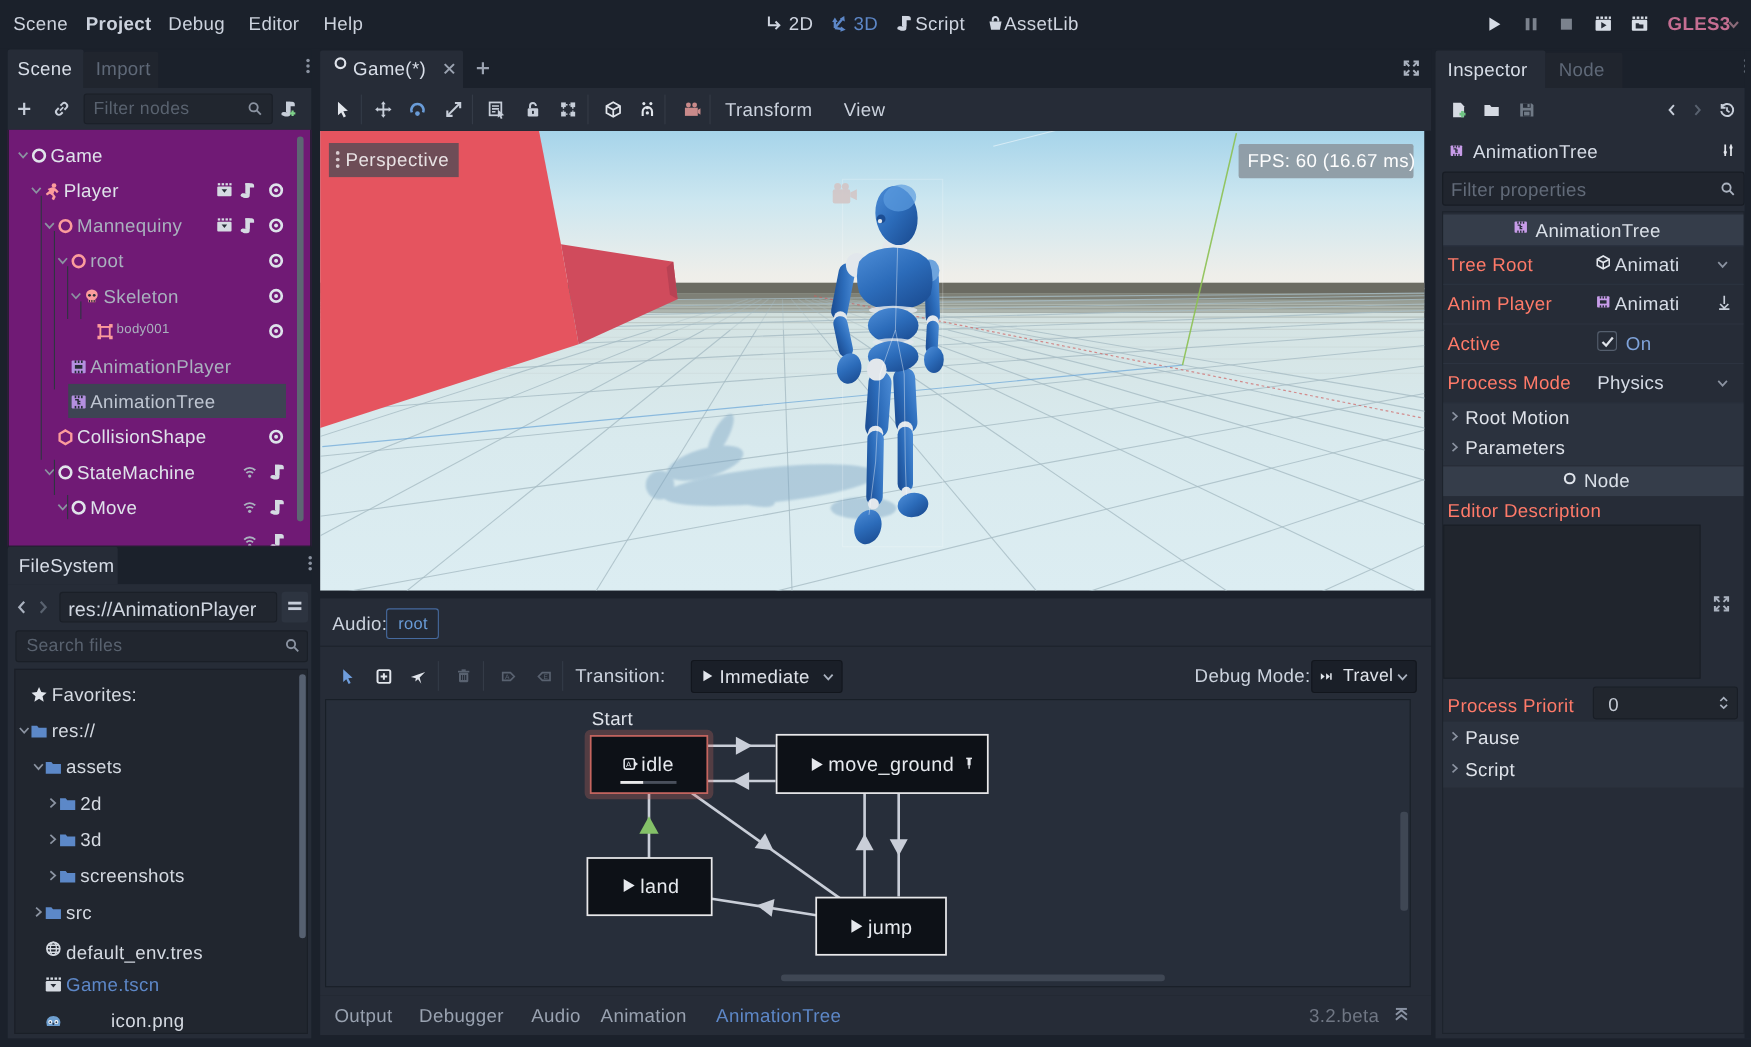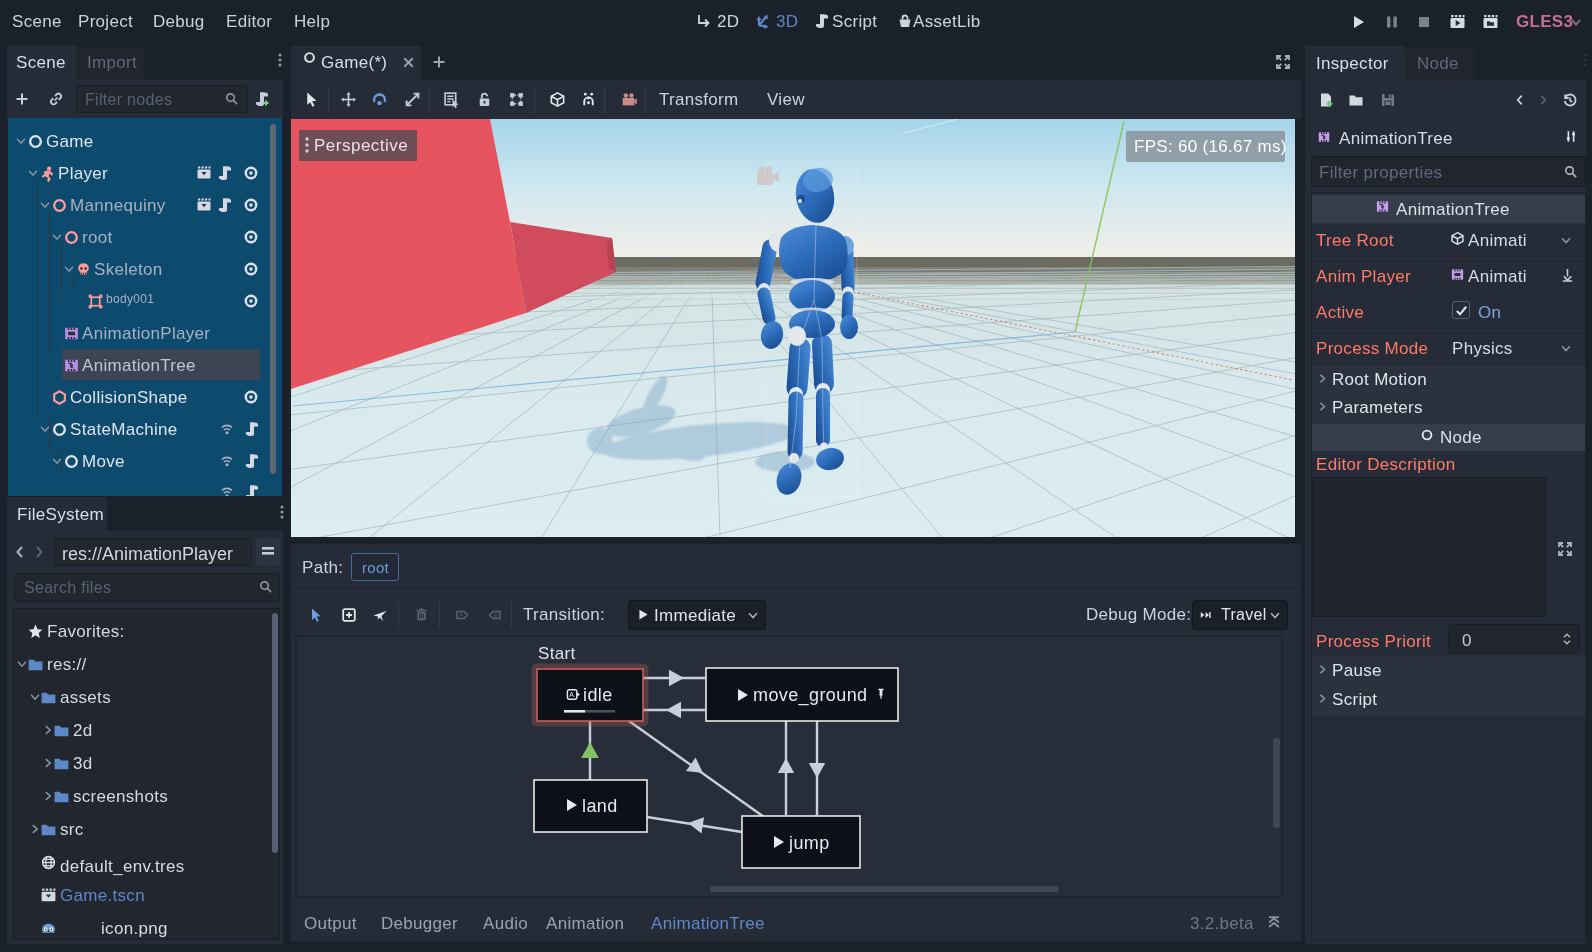--- a/index.html
+++ b/index.html
@@ -4,21 +4,21 @@
 html,body{width:1592px;height:952px;overflow:hidden;background:#1b212b;}
 body{font-family:"Liberation Sans",sans-serif;color:#ccd3df;font-size:16px;letter-spacing:.3px;}
 .abs{position:absolute;}
 #app{position:absolute;left:0;top:0;width:1592px;height:952px;background:#1b212b;}
 svg{position:absolute;overflow:visible;}
 </style></head>
 <body>
 <div id="app">
 <div class="abs" style="left:0px;top:0px;width:1592px;height:44px;background:#1b212b;"></div>
     <div class="abs" style="left:12px;top:13px;font-size:17px;color:#ccd2dd;font-weight:400;white-space:nowrap;line-height:1;">Scene</div>
-    <div class="abs" style="left:78px;top:13px;font-size:17px;color:#ccd2dd;font-weight:400;white-space:nowrap;line-height:1;text-align:right;">Project</div>
+    <div class="abs" style="left:78px;top:13px;font-size:17px;color:#ccd2dd;font-weight:700;white-space:nowrap;line-height:1;text-align:right;">Project</div>
     <div class="abs" style="left:153px;top:13px;font-size:17px;color:#ccd2dd;font-weight:400;white-space:nowrap;line-height:1;">Debug</div>
     <div class="abs" style="left:226px;top:13px;font-size:17px;color:#ccd2dd;font-weight:400;white-space:nowrap;line-height:1;">Editor</div>
     <div class="abs" style="left:294px;top:13px;font-size:17px;color:#ccd2dd;font-weight:400;white-space:nowrap;line-height:1;">Help</div>
     <svg class="abs" style="left:696px;top:13px" width="17" height="17" viewBox="0 0 17 17">
       <path d="M3 2 V10 H12 M9 6.5 L12.5 10 L9 13.5" stroke="#cfd5e0" stroke-width="1.8" fill="none"></path>
     </svg>
     <div class="abs" style="left:717px;top:13px;font-size:17px;color:#cfd5e0;font-weight:400;white-space:nowrap;line-height:1;">2D</div>
     <svg class="abs" style="left:754px;top:13px" width="17" height="17" viewBox="0 0 17 17">
       <path d="M5 12.5 L11.5 4.5" stroke="#5d87c7" stroke-width="2.2"></path>
       <path d="M13.5 1.5 L14 6.5 L9.5 4 Z" fill="#5d87c7"></path>
@@ -93,21 +93,21 @@
     <svg class="abs" style="left:224px;top:91px" width="15" height="15" viewBox="0 0 16 16">
       <circle cx="7" cy="7" r="4" stroke="#8b93a1" stroke-width="1.8" fill="none"></circle>
       <path d="M10 10 L14 14" stroke="#8b93a1" stroke-width="1.8"></path>
     </svg>
     <svg class="abs" style="left:254px;top:91px" width="16" height="16" viewBox="0 0 16 16">
       <path d="M6 1.5 h5.5 a2.5 2.5 0 0 1 2.5 2.5 v1.5 h-4 v7 a2.5 2.5 0 0 1 -2.5 2.5 h-2 a2.5 2.5 0 0 1 -2.5 -2.5 v-1.5 h4 V4 a2.5 2.5 0 0 1 -1 -2.5 Z" fill="#c7ced9"></path>
       <rect x="6" y="1.5" width="4" height="9.5" fill="#c7ced9"></rect>
       <rect x="1.8" y="11" width="4.6" height="3" rx="1.4" fill="#c7ced9"></rect>
       <path d="M12 9.5 v5 M9.5 12 h5" stroke="#7fd18a" stroke-width="2"></path>
     </svg>
-    <div class="abs" style="left:7px;top:118px;width:276px;height:379px;background:#0c4a6e;overflow:hidden;border:1px solid #1a1f27;border-top:none;">
+    <div class="abs" style="left:7px;top:118px;width:276px;height:379px;background:#701a75;overflow:hidden;border:1px solid #1a1f27;border-top:none;">
       <div id="scenetree" style="position:absolute;left:0;top:0;width:276px;height:379px;">
         <svg style="position:absolute;left:6px;top:16px" width="14" height="14" viewBox="0 0 16 16">
           <path d="M3.5 5.5 L8 10.5 L12.5 5.5" stroke="#8b93a1" stroke-width="1.8" fill="none"></path>
         </svg>
         <svg style="position:absolute;left:19px;top:15px" width="17" height="17" viewBox="0 0 16 16">
           <circle cx="8" cy="8" r="5" stroke="#e0e4ea" stroke-width="2.2" fill="none"></circle>
         </svg>
         <div style="position:absolute;left:38px;top:15px;font-size:17px;color:#dfe3ea;white-space:nowrap;line-height:1;">Game</div>
         <svg style="position:absolute;left:18px;top:48px" width="14" height="14" viewBox="0 0 16 16">
           <path d="M3.5 5.5 L8 10.5 L12.5 5.5" stroke="#8b93a1" stroke-width="1.8" fill="none"></path>
@@ -612,21 +612,21 @@
           <circle cx="307" cy="139" r="1.7"></circle>
           <circle cx="307" cy="145" r="1.7"></circle>
           <circle cx="307" cy="151" r="1.7"></circle>
         </g>
         <text x="314" y="151" font-size="17" fill="#e8e2e4" font-family="Liberation Sans" letter-spacing="0.5">Perspective</text>
         <rect x="1126" y="131" width="159" height="31" rx="2" fill="#8d99a2" opacity="0.92"></rect>
         <text x="1134" y="152" font-size="17" fill="#fdfdfd" font-family="Liberation Sans">FPS: 60 (16.67 ms)</text>
       </g>
     </svg>
 <div class="abs" style="left:291px;top:544px;width:1010px;height:361px;background:#262c37;"></div>
-    <div class="abs" style="left:302px;top:559px;font-size:17px;color:#ccd3de;font-weight:400;white-space:nowrap;line-height:1;">Path:</div>
+    <div class="abs" style="left:302px;top:559px;font-size:17px;color:#ccd3de;font-weight:400;white-space:nowrap;line-height:1;">Audio:</div>
     <div class="abs" style="left:351px;top:553px;width:48px;height:28px;border:1px solid #466a9e;border-radius:3px;background:#232934;"></div>
     <div class="abs" style="left:362px;top:560px;font-size:15px;color:#699cd8;font-weight:400;white-space:nowrap;line-height:1;">root</div>
     <div class="abs" style="left:291px;top:587px;width:1010px;height:1px;background:#1d232c;"></div>
     <svg class="abs" style="left:308px;top:607px" width="16" height="16" viewBox="0 0 16 16">
       <path d="M4 1.5 L12.5 9.2 L8.6 9.6 L10.8 13.8 L8.9 14.8 L6.8 10.6 L4 13 Z" fill="#6e9ddc"></path>
     </svg>
     <svg class="abs" style="left:341px;top:607px" width="16" height="16" viewBox="0 0 16 16">
       <rect x="2.2" y="2.2" width="11.6" height="11.6" rx="1.5" stroke="#e2e6ec" stroke-width="1.8" fill="none"></rect>
       <path d="M8 5 V11 M5 8 H11" stroke="#e2e6ec" stroke-width="1.8"></path>
     </svg>

